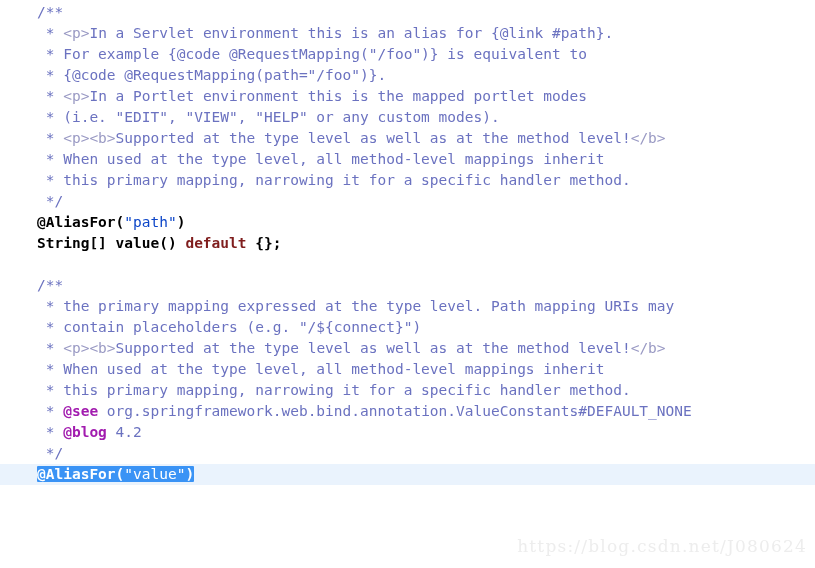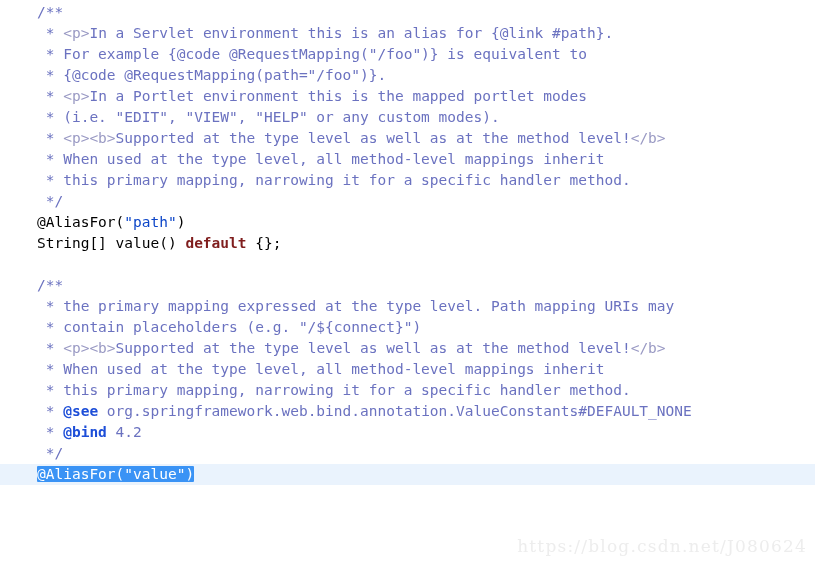--- a/index.html
+++ b/index.html
@@ -35,23 +35,23 @@
     white-space: pre;
     padding-left: 37px;
     color: #000000;
     letter-spacing: 0px;
   }
   .line.caret-line {
     background: #eaf3fd;
   }
   
   .cm   { color: #6b72c0; }            
-  .cmt  { color: #1d4ed8; font-weight: bold; }  
+  .cmt  { color: #a21caf; font-weight: bold; }  
   .html { color: #9a9ac4; }            
-  .pl   { color: #000000; }            
+  .pl   { color: #000000; font-weight: bold; }            
   .str  { color: #0d46c8; }            
   .kw   { color: #7f1d1d; font-weight: bold; } 
   .sel {
     background: #3a93f5;
     color: #ffffff;
     border-radius: 1px;
   }
   .sel .str, .sel .pl, .sel .kw { color: #ffffff; }
   .watermark {
     position: absolute;
@@ -83,18 +83,18 @@
       <div class="line"><span><span class="pl">@AliasFor(</span><span class="str">"path"</span><span class="pl">)</span></span></div>
       <div class="line"><span><span class="pl">String[] value() </span><span class="kw">default</span><span class="pl"> {};</span></span></div>
       <div class="line"><span><span class="pl"> </span></span></div>
       <div class="line"><span><span class="cm">/**</span></span></div>
       <div class="line"><span><span class="cm"> * the primary mapping expressed at the type level. Path mapping URIs may</span></span></div>
       <div class="line"><span><span class="cm"> * contain placeholders (e.g. "/${connect}")</span></span></div>
       <div class="line"><span><span class="cm"> * </span><span class="html">&lt;p&gt;&lt;b&gt;</span><span class="cm">Supported at the type level as well as at the method level!</span><span class="html">&lt;/b&gt;</span></span></div>
       <div class="line"><span><span class="cm"> * When used at the type level, all method-level mappings inherit</span></span></div>
       <div class="line"><span><span class="cm"> * this primary mapping, narrowing it for a specific handler method.</span></span></div>
       <div class="line"><span><span class="cm"> * </span><span class="cmt">@see</span><span class="cm"> org.springframework.web.bind.annotation.ValueConstants#DEFAULT_NONE</span></span></div>
-      <div class="line"><span><span class="cm"> * </span><span class="cmt">@bind</span><span class="cm"> 4.2</span></span></div>
+      <div class="line"><span><span class="cm"> * </span><span class="cmt">@blog</span><span class="cm"> 4.2</span></span></div>
       <div class="line"><span><span class="cm"> */</span></span></div>
       <div class="line caret-line"><span class="sel"><span class="pl">@AliasFor(</span><span class="str">"value"</span><span class="pl">)</span></span></div>
     </div>
   <div class="watermark">https://blog.csdn.net/J080624</div>
 </div>
 
 </body></html>

